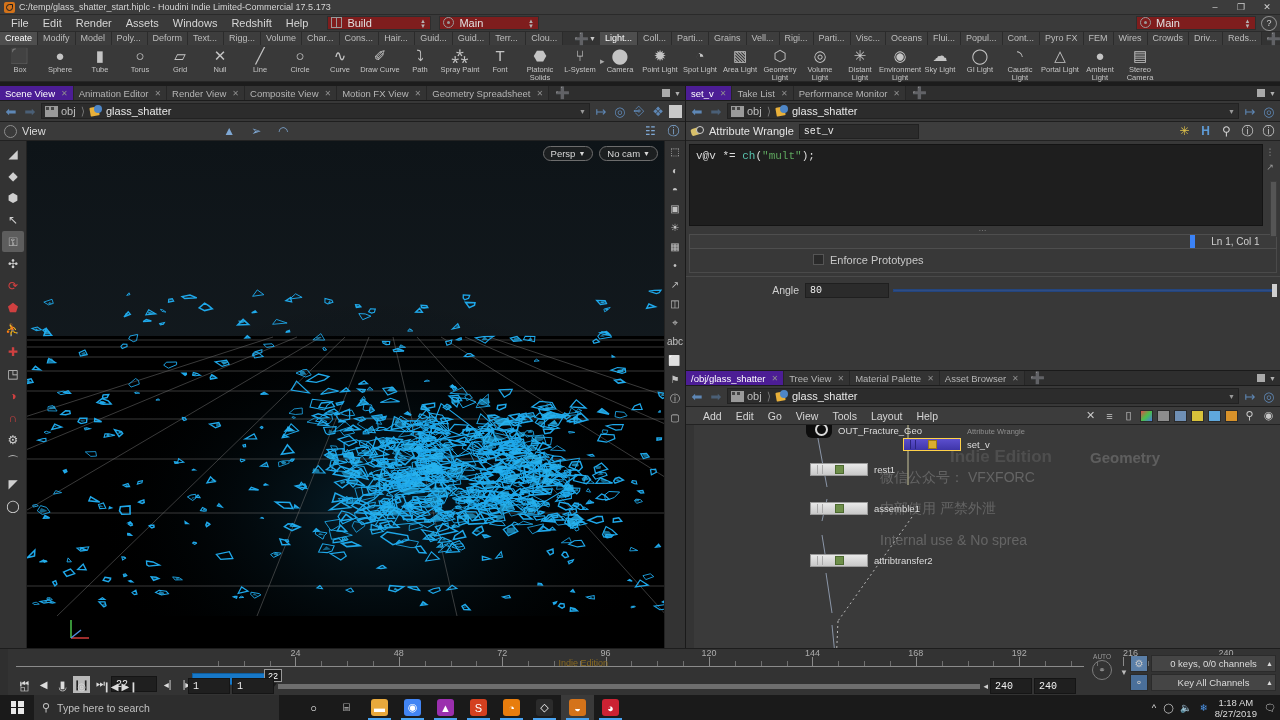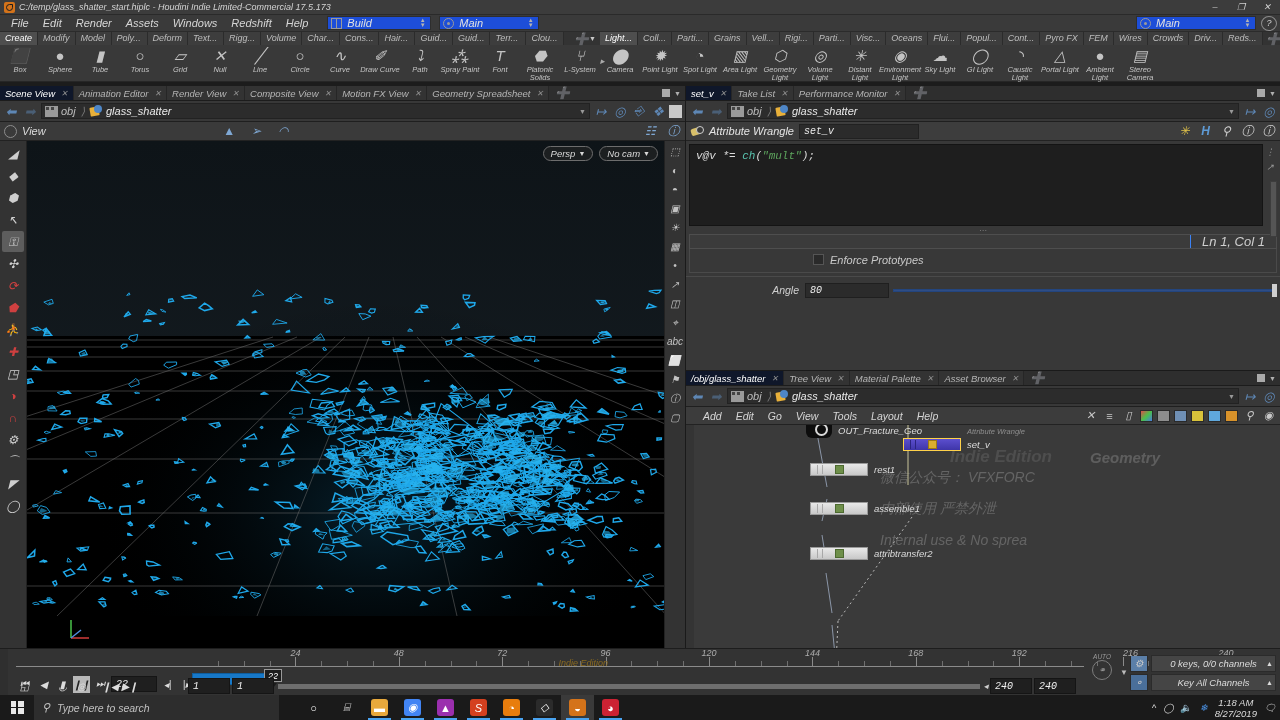--- a/index.html
+++ b/index.html
@@ -1,36 +1,36 @@
 <!DOCTYPE html>
 <html><head>
 <meta charset="utf-8">
 <style>
   * { box-sizing: border-box; margin:0; padding:0; }
   html,body { width:1280px; height:720px; overflow:hidden; background:#1c1c1c;
     font-family:"Liberation Sans", sans-serif; color:#c8c8c8; font-size:11px; }
-  #app { position:relative; width:1280px; height:720px;font-style:italic; }
+  #app { position:relative; width:1280px; height:720px; }
 
   
   .titlebar { height:15px; background:#3c3c3c; display:flex; align-items:center;
     font-size:9px; color:#d4d4d4; border-bottom:1px solid #2a2a2a; }
   .tb-ico { width:11px;height:11px;margin:0 4px 0 4px;background:#d4731a;border-radius:2px;
     position:relative; flex:none;}
   .tb-ico:after{content:"";position:absolute;inset:2px;border:1.4px solid #1c1c1c;border-radius:50% 0 50% 50%;}
   .tb-title{white-space:nowrap;overflow:hidden;}
   .tb-btns{margin-left:auto;display:flex;}
   .tb-btns div{width:26px;height:15px;display:flex;align-items:center;justify-content:center;
     font-size:9px;color:#d0d0d0;}
 
   
   .menubar { height:17px; background:#3a3a3a; display:flex; align-items:center;
     border-bottom:1px solid #2b2b2b; padding-left:4px; }
   .menubar .mi { padding:0 7px; height:17px; line-height:17px; font-size:11px; color:#d6d6d6; }
-  .desk-combo{ margin-left:12px; height:14px; background:#1d4ed8; border:1px solid #2e2e2e;
-    display:flex; align-items:center; padding:0 3px; min-width:104px; color:#e0e0e0;}
+  .desk-combo{ margin-left:12px; height:14px; background:#7f1d1d; border:1px solid #2e2e2e;
+    display:flex; padding:0 3px; min-width:104px; color:#e0e0e0;}
   .desk-combo .ci{width:11px;height:11px;border:1px solid #9a9a9a;margin-right:5px;flex:none;position:relative;}
   .desk-combo .ci:after{content:"";position:absolute;left:4px;top:0;bottom:0;width:1px;background:#9a9a9a;}
   .desk-combo .lbl{flex:1;}
   .spin{width:9px;height:13px;display:flex;flex-direction:column;align-items:center;
     justify-content:center;color:#b4b4b4;font-size:6px;line-height:5px;flex:none;}
   .desk-combo2{margin-left:8px;min-width:100px;}
   .desk-combo2 .ci{border-radius:50%;}
   .desk-combo2 .ci:after{left:50%;top:3px;bottom:3px;width:3px;margin-left:-1.5px;background:#9a9a9a;border-radius:50%;}
   .mb-right{margin-left:auto;display:flex;align-items:center;padding-right:3px;}
 
@@ -50,21 +50,21 @@
   .sdiv{width:1px;background:#2a2a2a;}
 
   
   .panes{position:absolute;left:0;top:86px;right:0;bottom:48px;display:flex;}
   .pane-left{width:686px;display:flex;flex-direction:column;border-right:1px solid #1a1a1a;}
   .pane-right{flex:1;display:flex;flex-direction:column;}
 
   .tabrow{height:15px;background:#2e2e2e;display:flex;align-items:stretch;border-bottom:1px solid #1c1c1c;}
   .tabrow .tab{display:flex;align-items:center;padding:0 5px;font-size:9.5px;color:#b5b5b5;
     background:#333;border-right:1px solid #262626;white-space:nowrap;}
-  .tabrow .tab.active{background:#0f172a;color:#fff;}
+  .tabrow .tab.active{background:#4c1d95;color:#fff;}
   .tabrow .tab .x{margin-left:6px;font-size:8px;color:#8e8e8e;}
   .tabrow .plus{padding:0 6px;display:flex;align-items:center;font-size:12px;color:#c0c0c0;}
   .tabrow .tr-right{margin-left:auto;display:flex;align-items:center;gap:4px;padding-right:4px;}
   .sq{width:8px;height:8px;background:#aaa;}
   .caret{font-size:7px;color:#b0b0b0;}
 
   .pathrow{height:21px;background:#383838;display:flex;align-items:center;padding:0 3px;
     border-bottom:1px solid #1f1f1f;gap:3px;}
   .arrowbtn{width:16px;height:16px;display:flex;align-items:center;justify-content:center;
     color:#5e87b5;font-size:13px;}
@@ -134,22 +134,22 @@
     font-family:"Liberation Mono",monospace;font-size:11px;padding:5px 6px;color:#dcdcdc;
     white-space:pre;line-height:13px;}
   .vex .k{color:#59c5b0;}
   .vex .s{color:#5ea65e;}
   .vex-side{width:14px;display:flex;flex-direction:column;align-items:center;
     justify-content:flex-start;padding-top:3px;gap:5px;color:#9a9a9a;font-size:9px;}
   .grip{height:8px;display:flex;align-items:center;justify-content:center;color:#7d7d7d;
     font-size:8px;letter-spacing:1px;}
   .lnrow{display:flex;margin:0 3px;height:15px;border:1px solid #4e4e4e;background:#3b3b3b;}
   .lnrow .fill{flex:1;}
-  .lnrow .lncol{width:86px;border-left:1px solid #3b82f6;display:flex;align-items:center;
-    justify-content:center;font-size:13px;color:#cfcfcf;}
+  .lnrow .lncol{width:86px;border-left:5px solid #3b82f6;display:flex;align-items:center;
+    justify-content:center;font-size:10px;color:#cfcfcf;}
   .parmrow{display:flex;align-items:center;height:18px;margin:1px 3px 0 3px;}
   .plabel{width:116px;text-align:right;padding-right:6px;font-size:10.5px;color:#cfcfcf;}
   .pfield{width:84px;height:15px;background:#2b2b2b;border:1px solid #1f1f1f;
     font-family:"Liberation Mono",monospace;font-size:10px;color:#f0f0f0;padding:0 4px;
     display:flex;align-items:center;}
   .pfield.wide{flex:1;width:auto;}
   .chkrow{display:flex;align-items:center;height:17px;margin:2px 3px 0 123px;gap:6px;}
   .chk{width:11px;height:11px;background:#2a2a2a;border:1px solid #555;}
   .slider{flex:1;height:15px;margin-left:4px;position:relative;display:flex;align-items:center;}
   .slider .track{flex:1;height:3px;background:#2f4d85;border:1px solid #23457e;}
@@ -1980,21 +1980,21 @@
                   <span class="flag"></span>
                 </span>
                 <span class="nlabel">rest1</span>
               </div>
               <div class="nd" style="left: 124px; top: 77px;">
                 <span class="body">
                   <span class="flag"></span>
                 </span>
                 <span class="nlabel">assemble1</span>
               </div>
-              <div class="nd" style="left: 124px; top: 122px; align-items: center;">
+              <div class="nd" style="left: 124px; top: 129px; align-items: center;">
                 <span class="body">
                   <span class="flag"></span>
                 </span>
                 <span class="nlabel">attribtransfer2</span>
               </div>
             </div>
         </div>
       </div>
     </div>
   </div>

